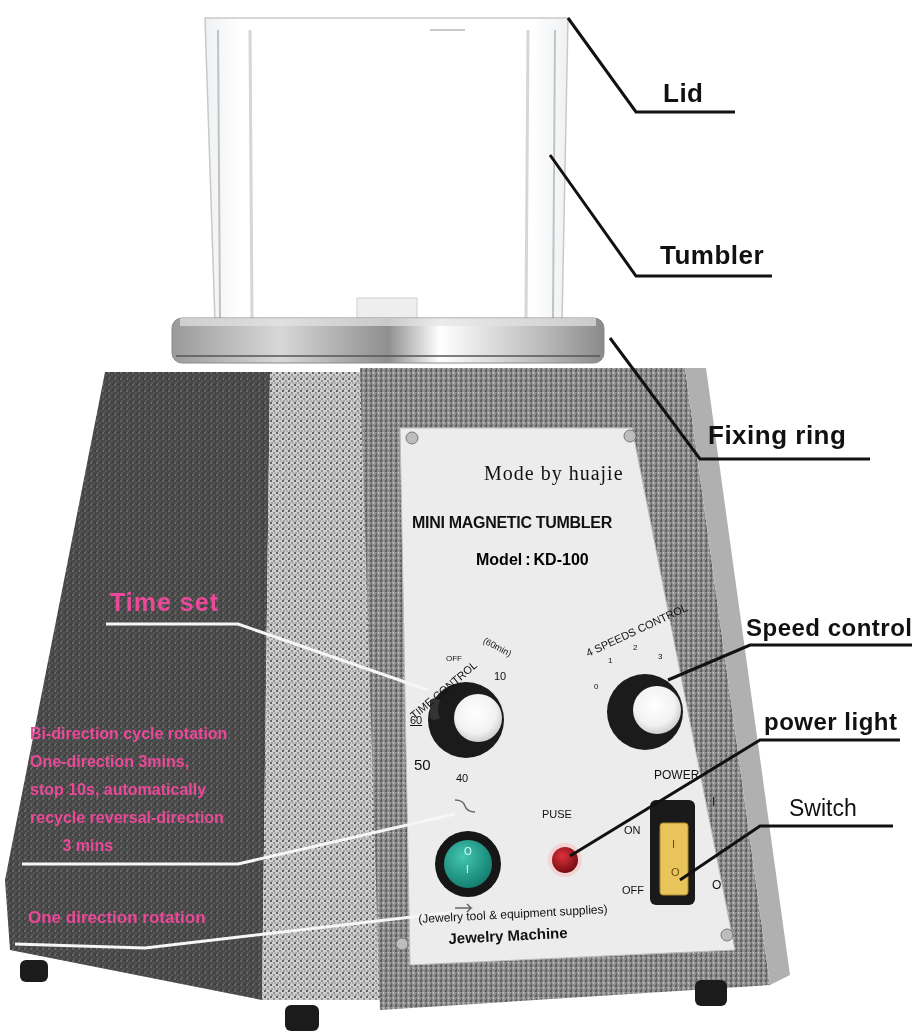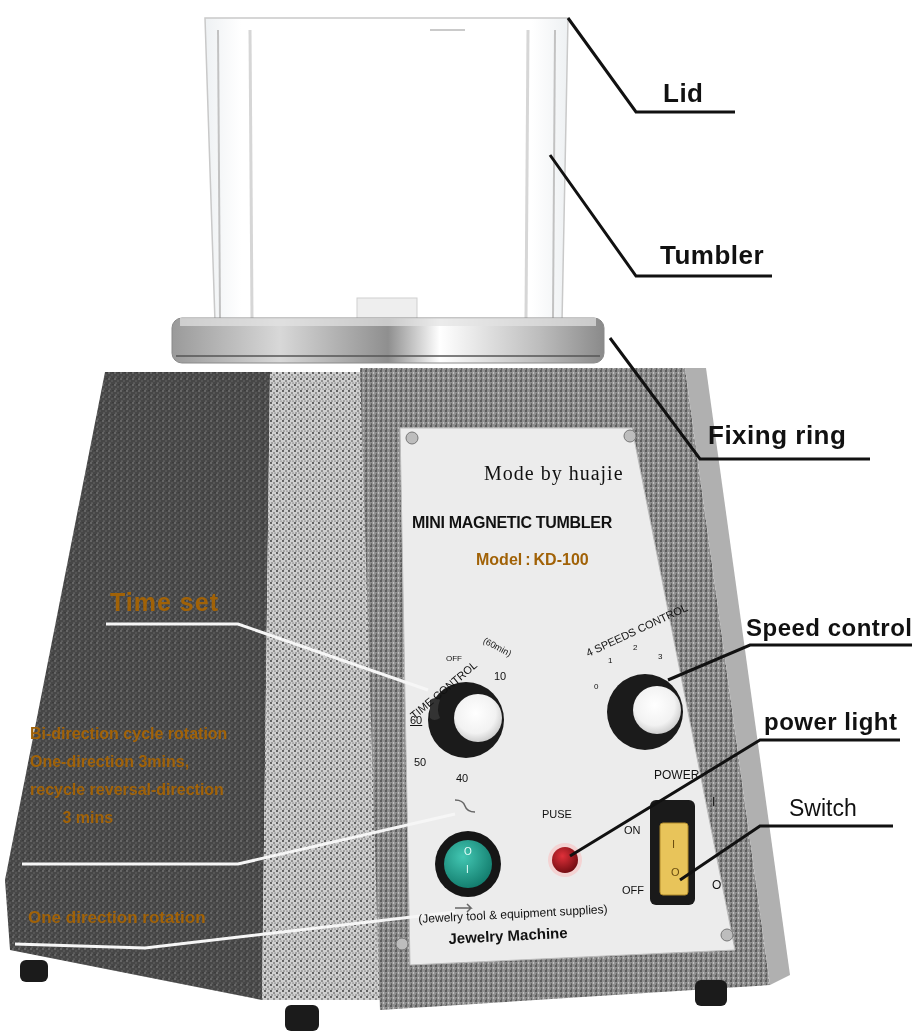--- a/index.html
+++ b/index.html
@@ -1,24 +1,24 @@
 <!DOCTYPE html>
 <html><head>
   <meta charset="utf-8">
   <style>
     html, body { margin: 0; padding: 0; background: #ffffff; }
     body { width: 916px; height: 1035px; position: relative; overflow: hidden; font-family: "Liberation Sans", sans-serif; }
     .abs { position: absolute; }
     svg.scene { position: absolute; left: 0; top: 0; }
     .callout-dark { font-family: "Liberation Sans", sans-serif; font-weight: bold; color: #111; font-size: 25px; letter-spacing: 0.5px; }
-    .callout-light { font-family: "Liberation Sans", sans-serif; font-weight: bold; color: #a16207; }
+    .callout-light { font-family: "Liberation Sans", sans-serif; font-weight: bold; color: #ec4899; }
     .callout-switch { font-family: "Liberation Sans", sans-serif; color: #111; font-size: 23px; text-align: center; }
     .panel-text { font-family: "Liberation Sans", sans-serif; color: #111; }
     .serif { font-family: "Liberation Serif", serif; }
-    .red { color: #a16207; }
+    .red { color: #000000; }
   </style>
 </head>
 <body>
 
 <svg class="scene" width="916" height="1035" viewBox="0 0 916 1035">
   <defs>
     <pattern id="speckleDark" width="6" height="6" patternUnits="userSpaceOnUse">
       <rect width="6" height="6" fill="#474747"></rect>
       <circle cx="1" cy="1" r="0.8" fill="#8a8a8a"></circle>
       <circle cx="4" cy="3" r="0.7" fill="#6f6f6f"></circle>
@@ -152,39 +152,40 @@
 <div class="abs callout-dark" style="left:648px; top:240px; font-size:26px;margin-left:12px;">Tumbler</div>
 <div class="abs callout-dark" style="left:708px; top:420px; font-size:26px;">Fixing ring</div>
 <div class="abs callout-dark" style="left:746px; top:614px; font-size:24px;">Speed control</div>
 <div class="abs callout-dark" style="left:764px; top:708px; font-size:24px;">power light</div>
 <div class="abs callout-switch" style="left:789px; top:795px;">Switch</div>
 
 <div class="abs callout-light" style="left:110px; top:588px; font-size:25px; letter-spacing:1px;">Time set</div>
 <div class="abs callout-light" style="left:30px; top:720px; font-size:16px; line-height:28px; width:260px;">
   <div>Bi-direction cycle rotation</div>
   <div>One-direction 3mins,</div>
+  <div>stop 10s, automatically</div>
   <div>recycle reversal-direction</div>
   <div style="white-space:pre;margin-left:28px;"> 3 mins</div>
 </div>
 <div class="abs callout-light" style="left:28px; top:908px; font-size:17px;">One direction rotation</div>
 
 <div class="abs panel-text serif" style="left:484px; top:462px; font-size:20px; letter-spacing:1px;">Mode by huajie</div>
 <div class="abs panel-text" style="left:412px; top:514px; font-size:16px; font-weight:bold; letter-spacing:-0.3px;">MINI MAGNETIC TUMBLER</div>
 <div class="abs panel-text red" style="left:476px; top:551px; font-size:16px; font-weight:bold;">
   <span>Model</span><span style="margin:0 3px;">:</span><span>KD-100</span>
 </div>
 
 <div class="abs panel-text" style="left:392px; top:660px; font-size:11px; transform:rotate(-45deg); transform-origin:left top;">
 </div>
 <div class="abs panel-text" style="left:402px; top:684px; font-size:11px; transform:rotate(-40deg);">TIME CONTROL</div>
 <div class="abs panel-text" style="left:482px; top:642px; font-size:9px; transform:rotate(28deg);">(60min)</div>
 <div class="abs panel-text" style="left:446px; top:654px; font-size:8px;">OFF</div>
 <div class="abs panel-text" style="left:494px; top:670px; font-size:11px;">10</div>
 <div class="abs panel-text" style="left:410px; top:714px; font-size:11px;text-decoration:underline;">60</div>
-<div class="abs panel-text" style="left:414px; top:756px; font-size:11px;">50</div>
+<div class="abs panel-text" style="left:414px; top:756px; font-size:15px;">50</div>
 <div class="abs panel-text" style="left:456px; top:772px; font-size:11px;">40</div>
 
 <div class="abs panel-text" style="left:584px; top:648px; font-size:11px; transform:rotate(-25deg); transform-origin:left top; white-space:nowrap;">4 SPEEDS CONTROL</div>
 <div class="abs panel-text" style="left:594px; top:682px; font-size:8px;">0</div>
 <div class="abs panel-text" style="left:608px; top:656px; font-size:8px;">1</div>
 <div class="abs panel-text" style="left:633px; top:643px; font-size:8px;">2</div>
 <div class="abs panel-text" style="left:658px; top:652px; font-size:8px;">3</div>
 
 <div class="abs panel-text" style="left:654px; top:768px; font-size:12px;">POWER</div>
 <div class="abs panel-text" style="left:624px; top:800px; font-size:11px;margin-top:24px;">ON</div>

